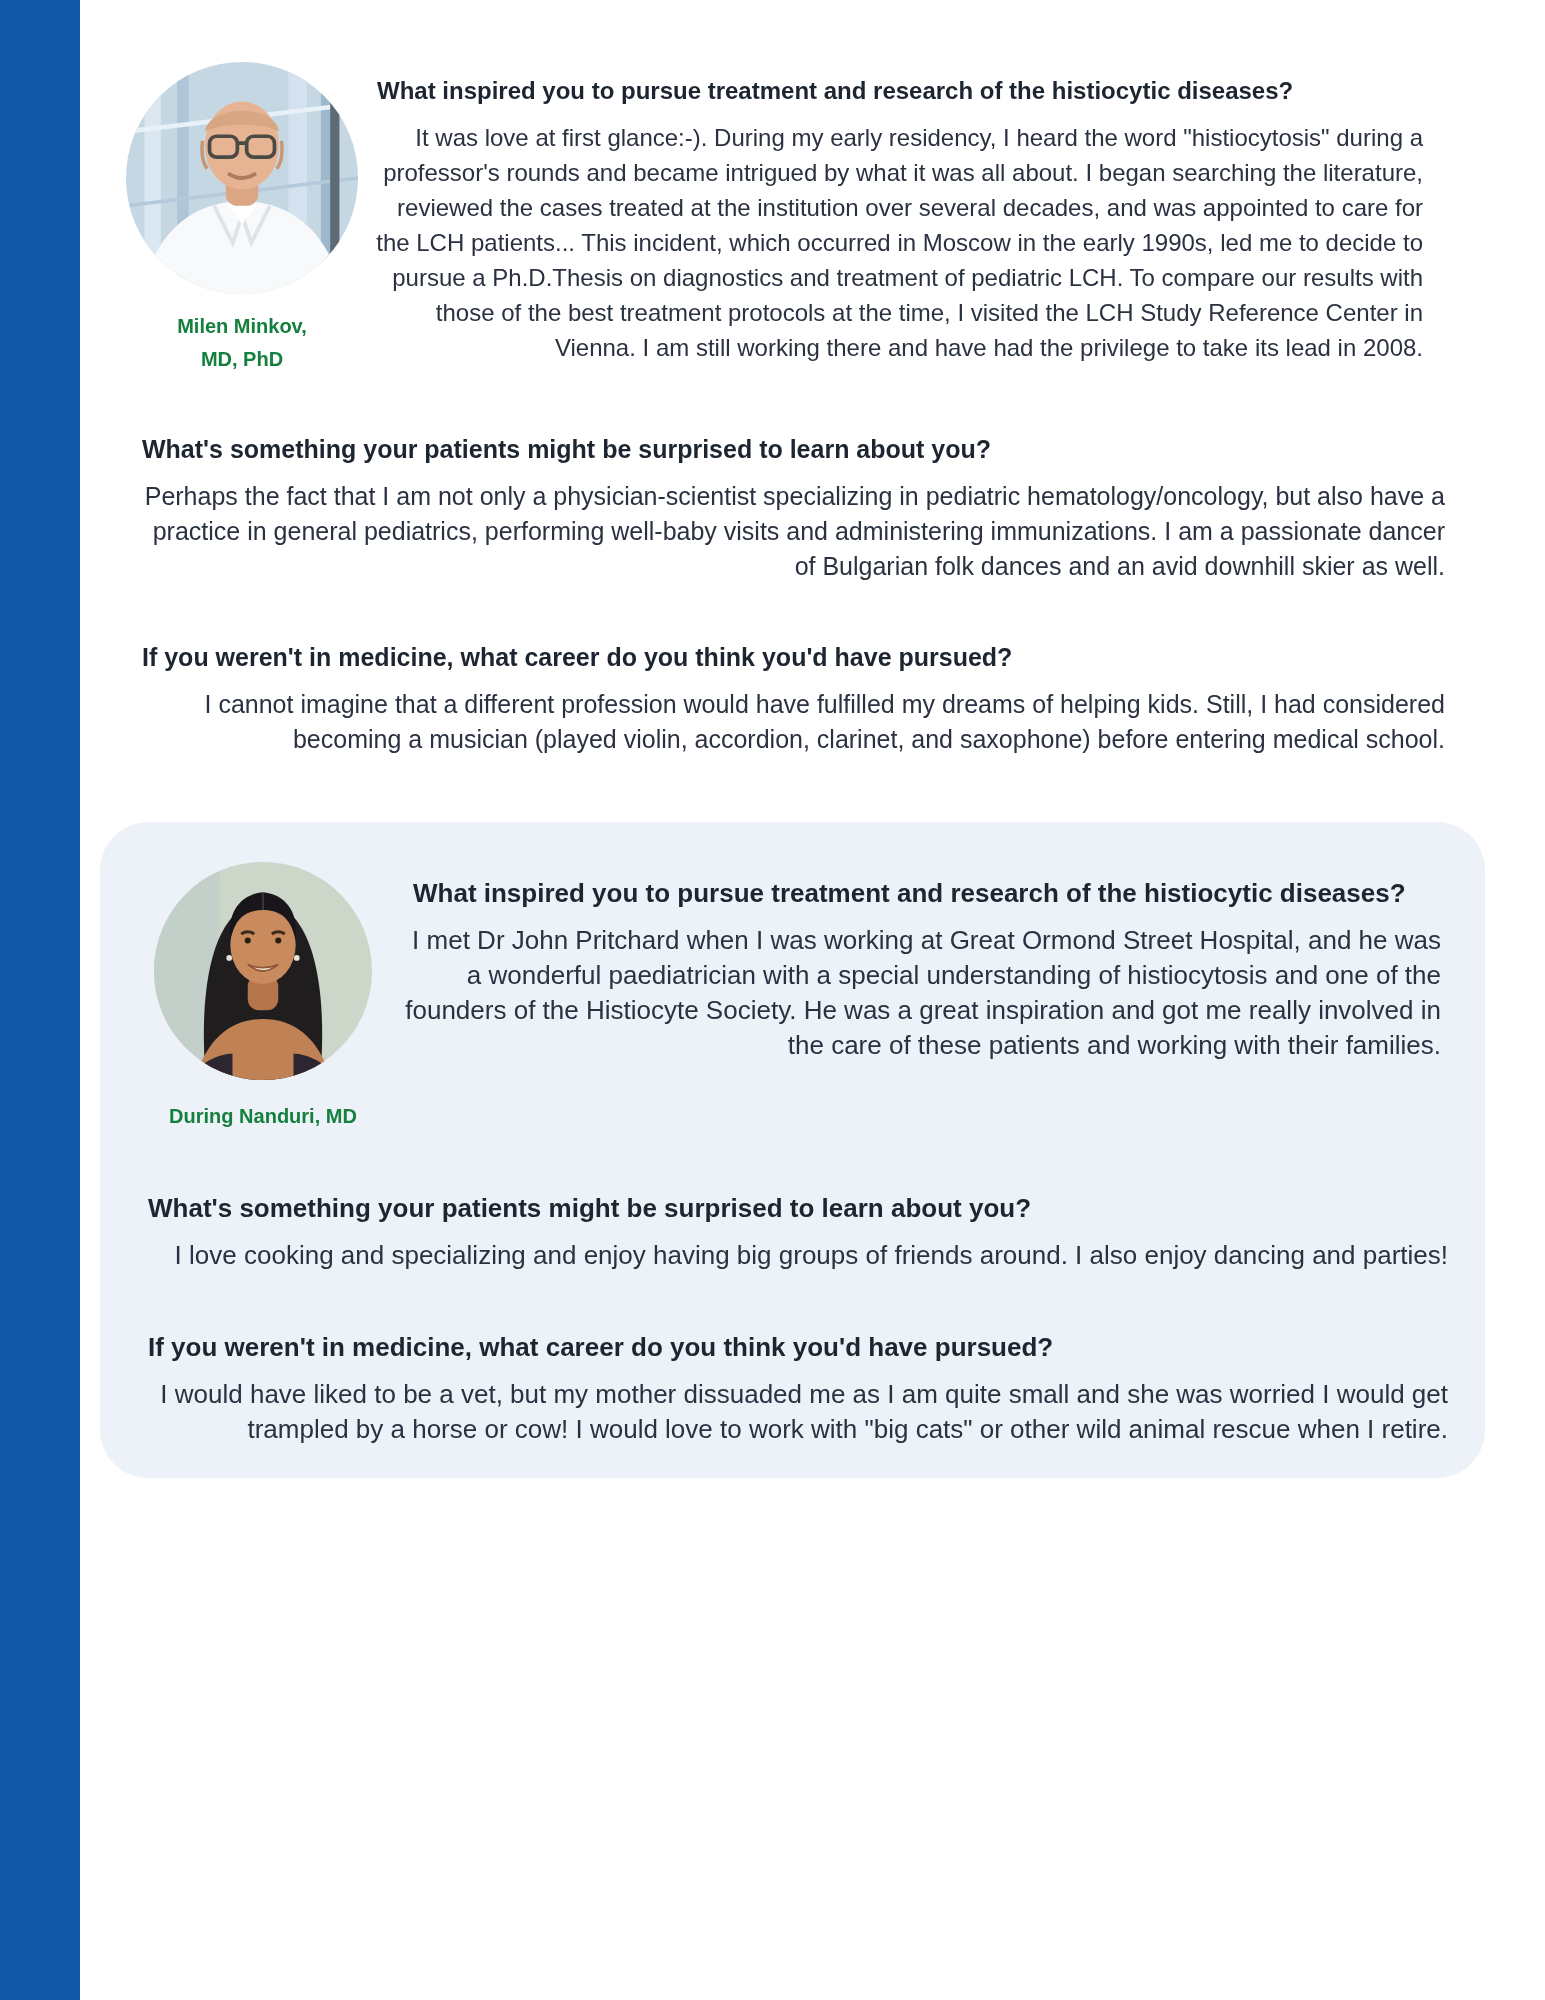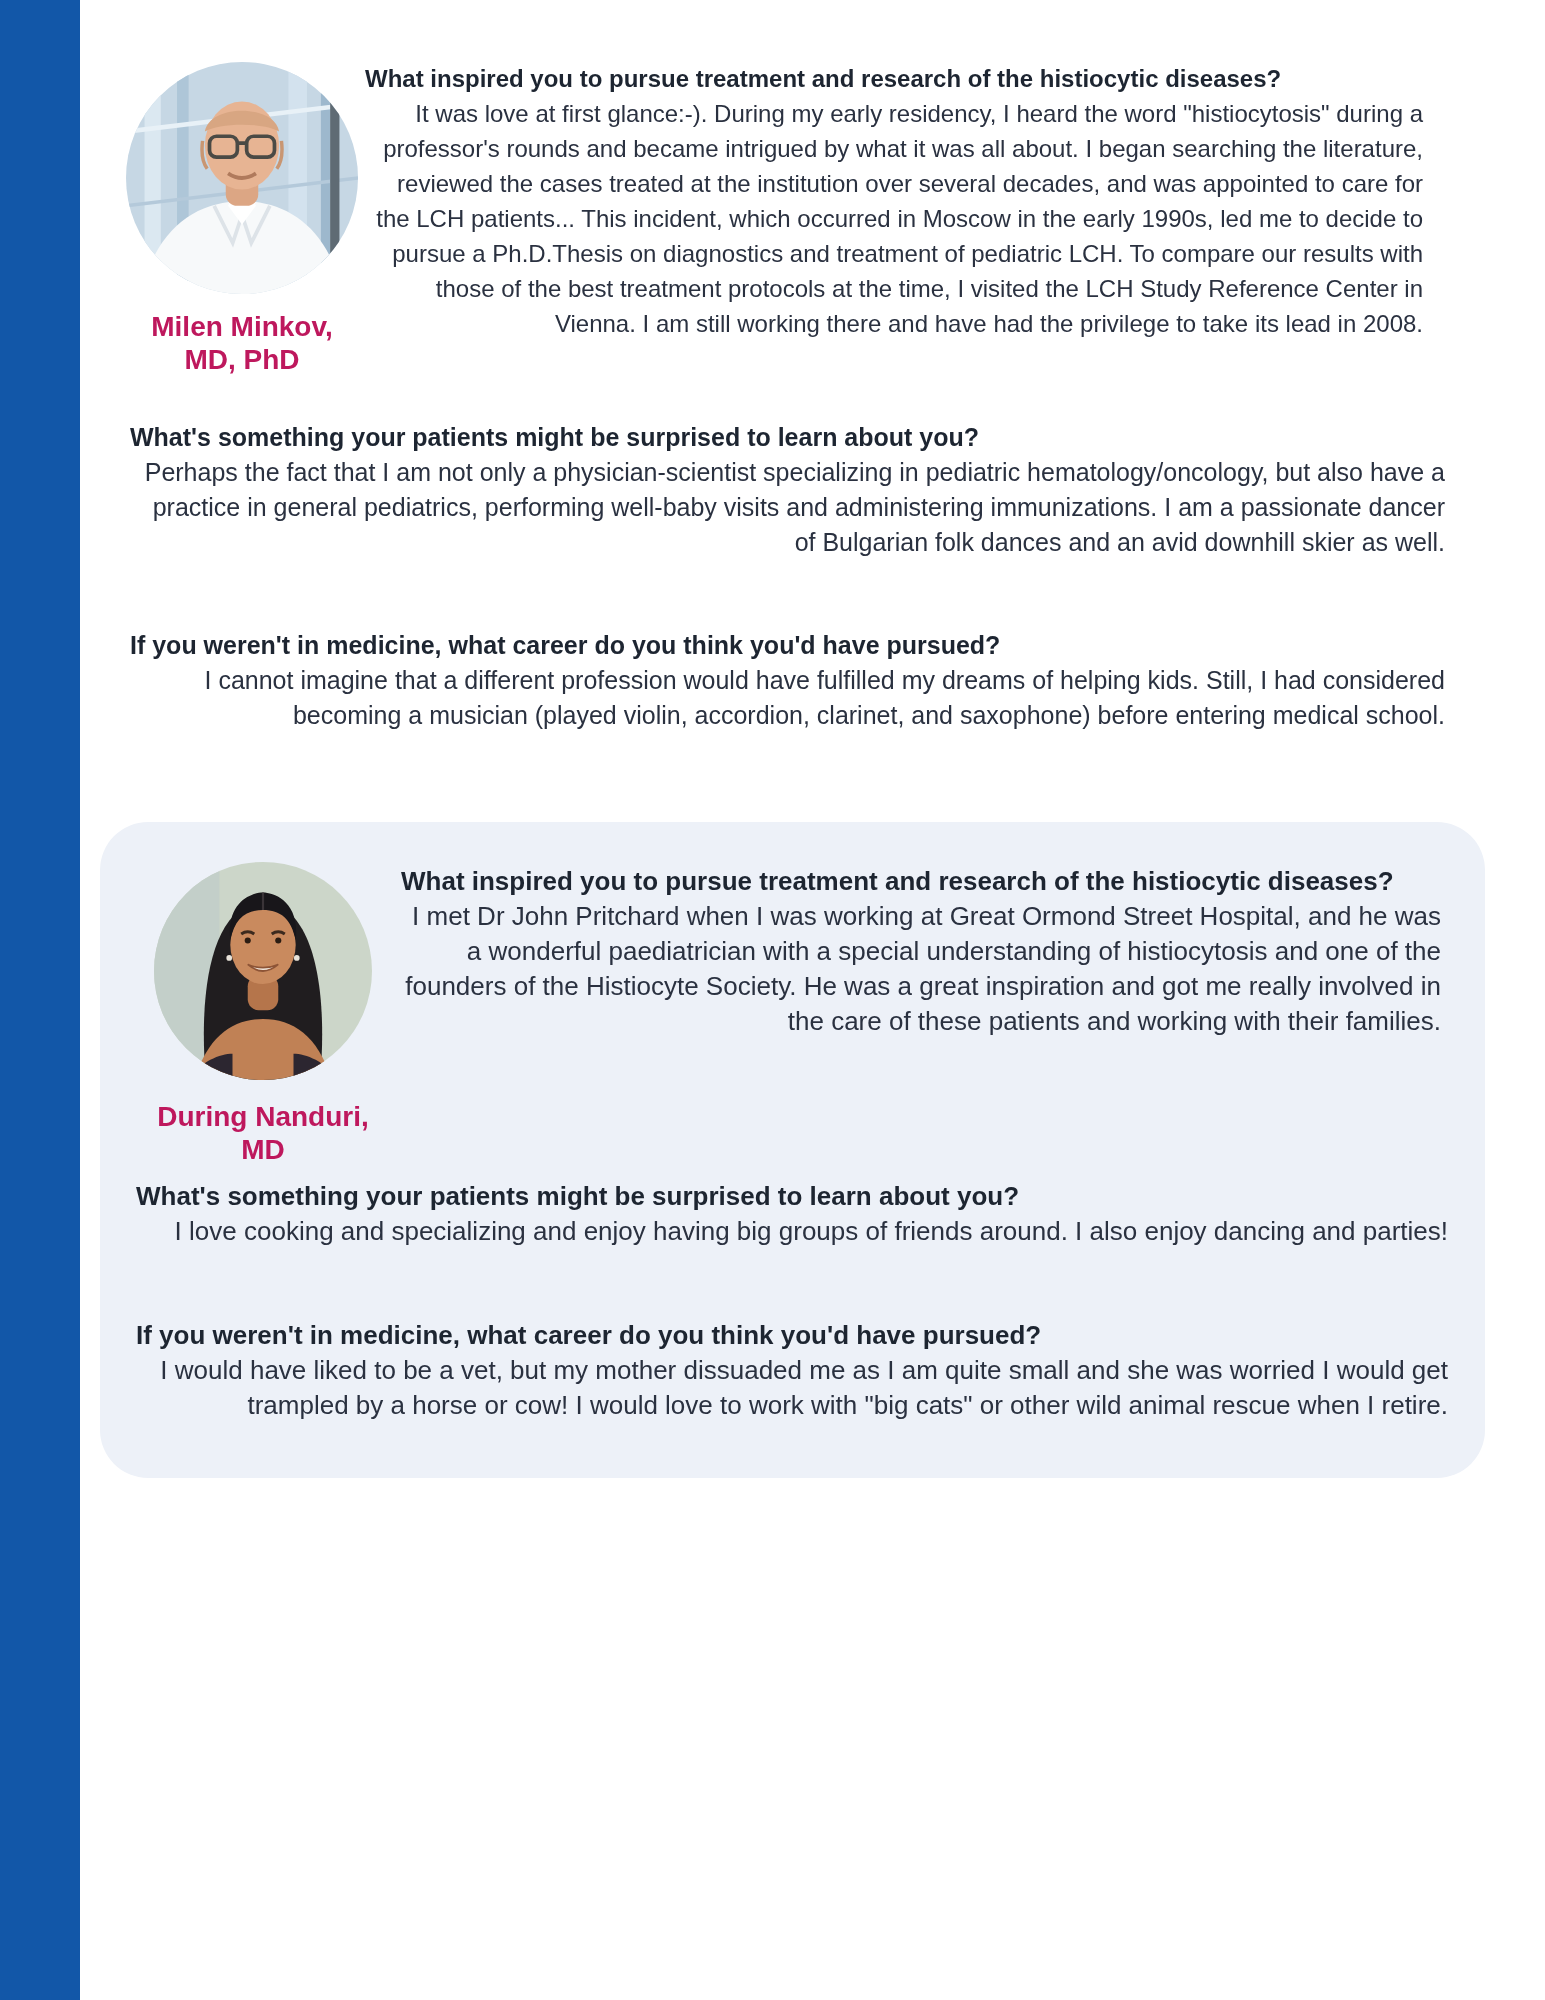--- a/index.html
+++ b/index.html
@@ -16,28 +16,28 @@
     width:80px;height:2000px;
     background:#1257a8;
   }
   .avatar{
     border-radius:50%;
     overflow:hidden;
     display:block;
   }
   .avatar svg{display:block;width:100%;height:100%;}
   .doc-name{
-    color:#be185d;
+    color:#15803d;
     font-weight:bold;
-    font-size:28px;
+    font-size:20px;
     line-height:33px;
     text-align:center;
   }
   .q{
-    margin:0;
+    margin:12px;
     font-weight:bold;
     font-size:25px;
     line-height:35px;
     color:#1d2531;
   }
   .a{
     margin:0;
     font-size:25px;
     line-height:35px;
     color:#2a3140;

